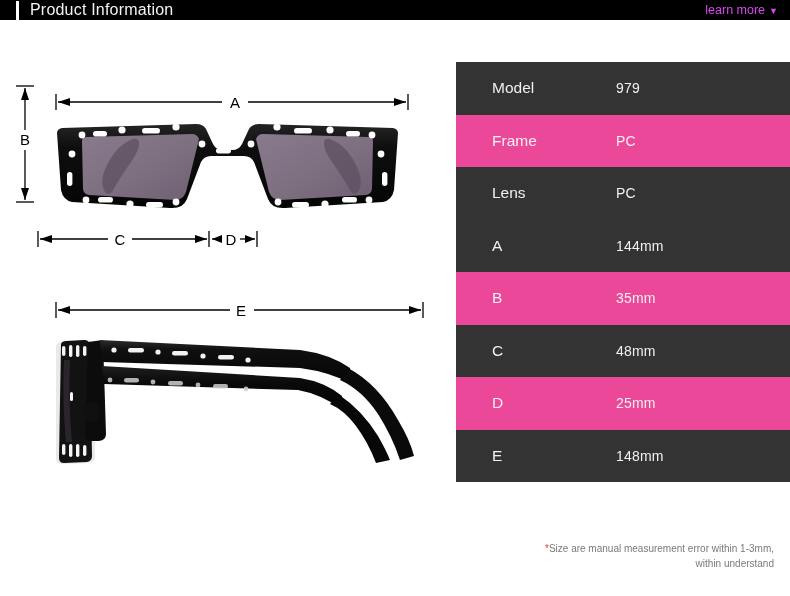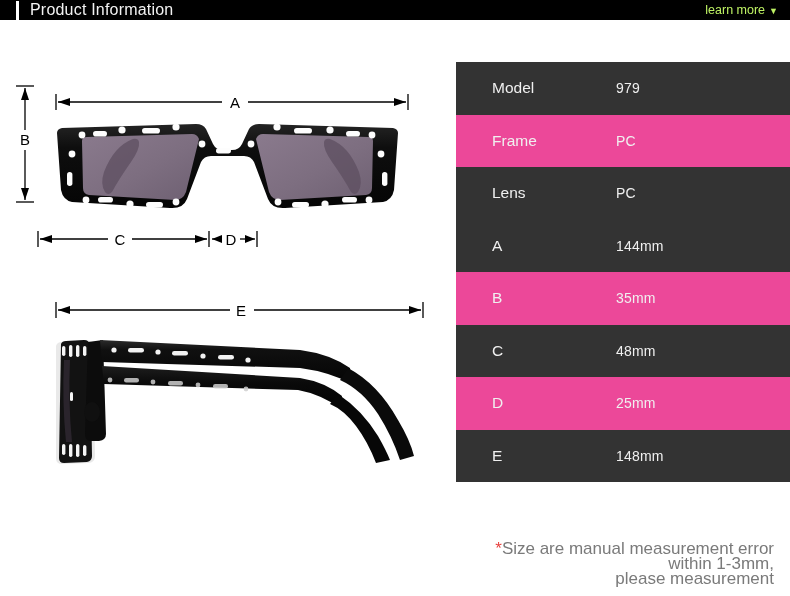--- a/index.html
+++ b/index.html
@@ -38,21 +38,21 @@
     letter-spacing: .2px;
     margin-left: 11px;
     white-space: nowrap;
   }
   #header-spacer { flex: 1 1 auto; }
   #header-learn-more {
     display: flex;
     align-items: center;
     gap: 4px;
     margin-right: 12px;
-    color: #bef264;
+    color: #d946ef;
     font-size: 12.5px;
     cursor: pointer;
     white-space: nowrap;
   }
   #header-learn-more .caret {
     font-size: 9px;
     line-height: 1;
     position: relative;
     top: 1px;
   }
@@ -112,21 +112,21 @@
 
   #spec-footnote {
     position: absolute;
     left: 456px;
     top: 541px;
     width: 322px;
     text-align: right;
     padding-right: 4px;
     box-sizing: border-box;
     color: #7a7a7a;
-    font-size: 17px;
+    font-size: 10px;
     line-height: 15px;
   }
   #spec-footnote .asterisk { color: #e8423f; }
 
   
   .dim-letter { font-family: "Liberation Sans", sans-serif; font-size: 15px; fill: #000; }
 </style>
 </head>
 <body>
 
@@ -397,14 +397,14 @@
         <tr class="row-dark">
           <td class="spec-label">E</td>
           <td class="spec-value">148mm</td>
         </tr>
       </tbody>
   </table>
 </div>
 
 <div id="spec-footnote">
   <span class="asterisk">*</span><span>Size are manual measurement error within 1-3mm,</span><br>
-  <span>please measurement</span>
+  <span>within understand</span>
 </div>
 
 </body></html>

